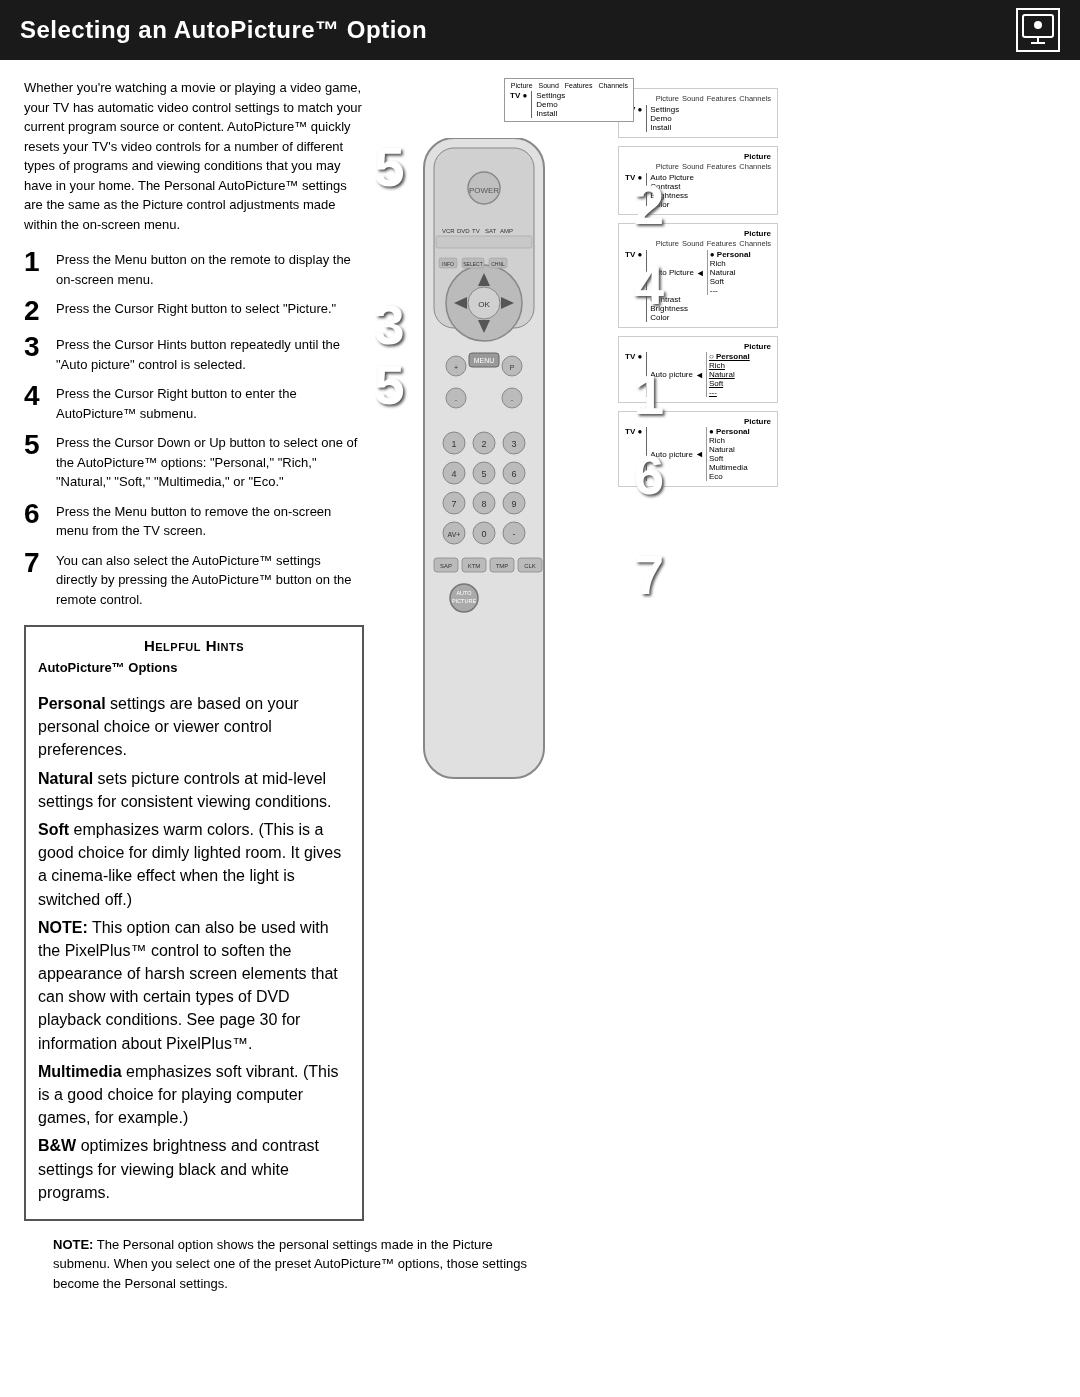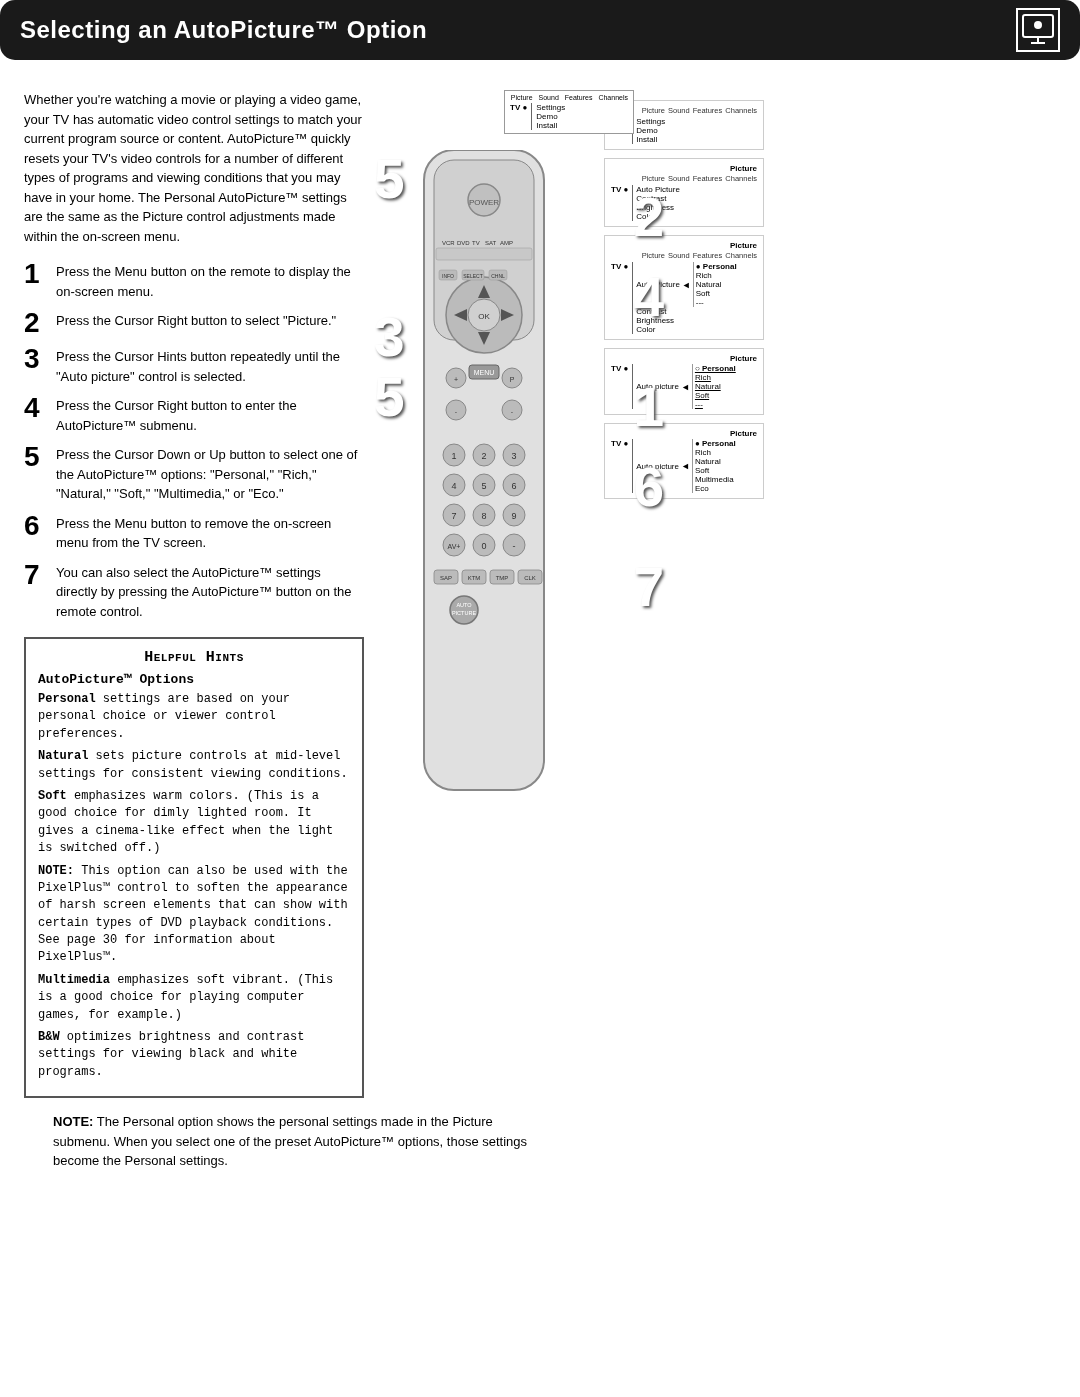--- a/index.html
+++ b/index.html
@@ -19,22 +19,21 @@
     }
 
     
     .page-header {
       background: #1a1a1a;
       color: #ffffff;
       display: flex;
       align-items: center;
       justify-content: space-between;
       padding: 8px 20px;
-      margin-bottom: 30px;
-      border-radius: 15px;
+      margin-bottom: 18px;
     }
     .page-header h1 {
       font-size: 24px;
       font-weight: bold;
       color: #fff;
       letter-spacing: 0.5px;
     }
     .header-icon {
       width: 44px;
       height: 44px;
@@ -87,48 +86,48 @@
       font-size: 13px;
       line-height: 1.5;
       padding-top: 2px;
     }
 
     
     .hints-box {
       border: 2px solid #555;
       padding: 10px 12px;
       margin-top: 10px;
-      font-family: Liberation Mono, monospace;
     }
     .hints-title {
       font-size: 15px;
       font-weight: bold;
       text-align: center;
       margin-bottom: 6px;
       font-variant: small-caps;
       letter-spacing: 0.5px;
     }
     .hints-subtitle {
       font-size: 13px;
       font-weight: bold;
-      margin-bottom: 4px;
+      margin-bottom: 17px;
     }
     .hints-text {
-      font-size: 12px;
+      font-size: 16px;
       line-height: 1.45;
       margin-bottom: 5px;
     }
     .hints-text b {
       font-weight: bold;
     }
 
     
     .right-col {
       flex: 1;
       display: flex;
+      gap: 14px;
       position: relative;
     }
 
     
     .remote-wrapper {
       position: relative;
       width: 220px;
       flex-shrink: 0;
     }
 

